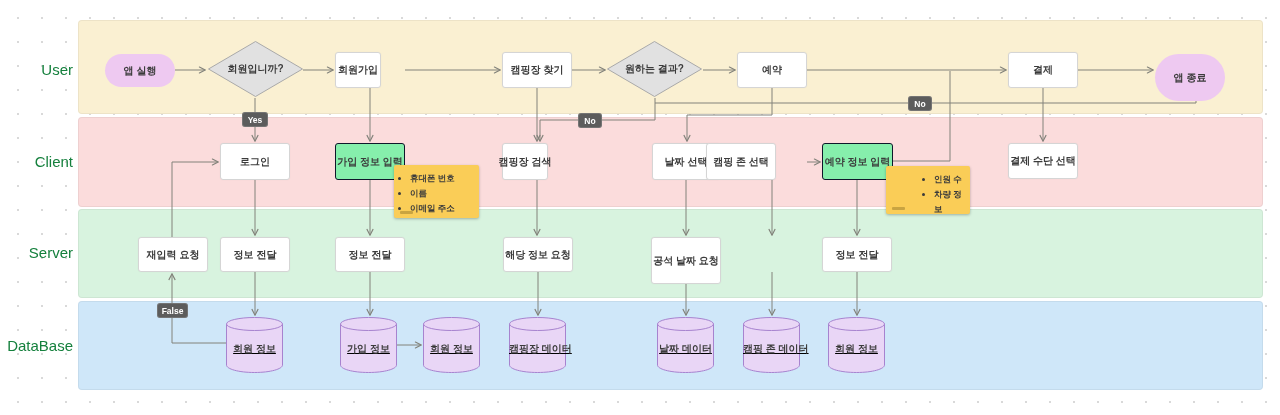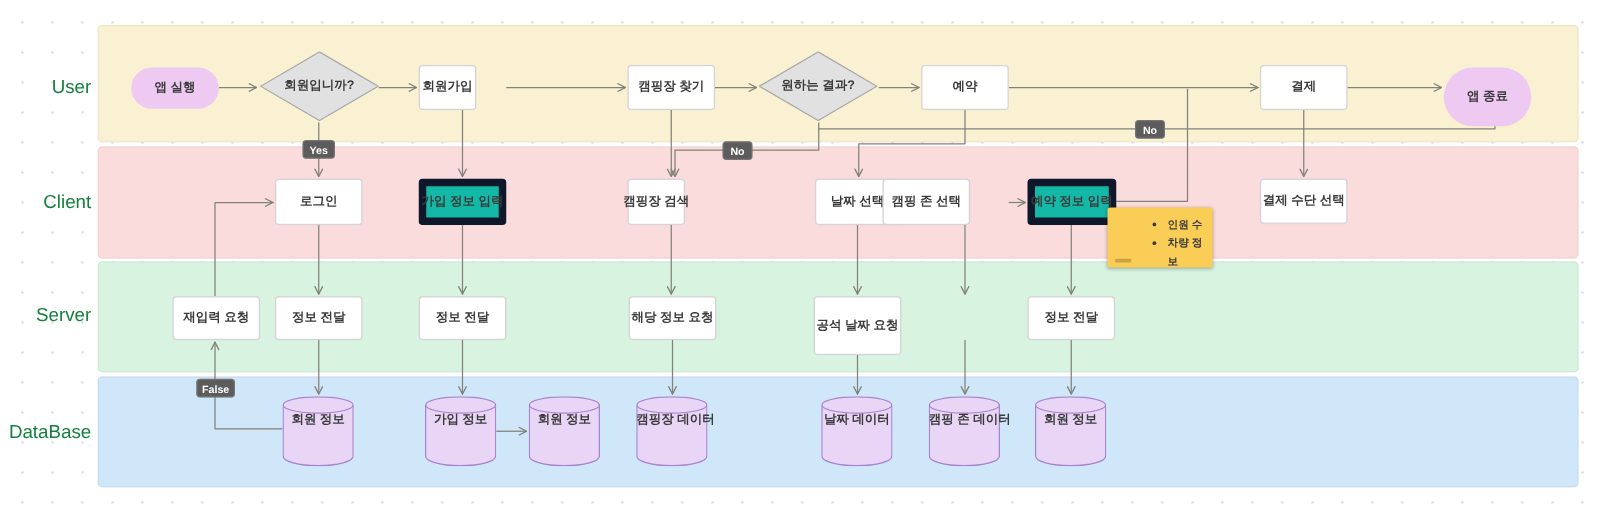--- a/index.html
+++ b/index.html
@@ -18,25 +18,25 @@
     font-size:15px;color:#15803d;line-height:18px;
   }
   #edges{position:absolute;left:0;top:0;width:1280px;height:415px;pointer-events:none;}
   .node{position:absolute;box-sizing:border-box;display:flex;align-items:center;justify-content:center;}
   .node .lbl{
     font-size:10px;font-weight:700;color:#3b3b3b;text-align:center;
     line-height:12px;white-space:nowrap;
   }
   .node.pill{background:#EEC9F1;border-radius:999px;}
   .node.rect{background:#ffffff;border:1px solid #d5d5d5;border-radius:3px;box-shadow:0 0 0 0.5px rgba(0,0,0,0.02);}
-  .node.blue{background:#14b8a6;border:6px solid #0f172a;border-radius:3px;}
+  .node.blue{background:#86efac;border:1px solid #0f172a;border-radius:3px;}
   .node.diamond{background:transparent;}
   .node.diamond svg,.node.cylinder svg{position:absolute;left:0;top:0;width:100%;height:100%;}
   .node.diamond .lbl,.node.cylinder .lbl{position:relative;z-index:1;}
-  .node.cylinder{align-items:center;}
+  .node.cylinder{align-items:flex-end;text-decoration:underline;}
   .node.cylinder .lbl{width:100%;margin-bottom:18px;}
   .node.sticky{
     background:#FACD57;border-radius:2px;
     box-shadow:0 1px 3px rgba(0,0,0,0.28);
     align-items:flex-start;justify-content:flex-start;
   }
   .sticky ul{margin:6px 4px 0 16px;padding:0;}
   .sticky li{
     font-size:8.5px;font-weight:600;color:#3b3b3b;line-height:15px;
     list-style-type:disc;
@@ -132,20 +132,28 @@
     </div>
     <div class="node pill" style="left: 1155px; top: 54px; width: 70px; height: 47px;">
       <div class="lbl">앱 종료</div>
     </div>
     <div class="node rect" style="left: 220px; top: 143px; width: 70px; height: 37px;">
       <div class="lbl">로그인</div>
     </div>
     <div class="node blue" style="left: 335px; top: 143px; width: 70px; height: 37px;">
       <div class="lbl">가입 정보 입력</div>
     </div>
+    <div class="node sticky" style="left: 394px; top: 165px; width: 85px; height: 53px;">
+      <ul>
+        <li>휴대폰 번호</li>
+        <li>이름</li>
+        <li>이메일 주소</li>
+      </ul>
+      <div class="author-mark"></div>
+    </div>
     <div class="node rect" style="left: 502px; top: 143px; width: 46px; height: 37px;">
       <div class="lbl">캠핑장 검색</div>
     </div>
     <div class="node rect" style="left: 652px; top: 143px; width: 68px; height: 37px;">
       <div class="lbl">날짜 선택</div>
     </div>
     <div class="node rect" style="left: 706px; top: 143px; width: 70px; height: 37px;">
       <div class="lbl">캠핑 존 선택</div>
     </div>
     <div class="node blue" style="left: 822px; top: 143px; width: 71px; height: 37px;">

